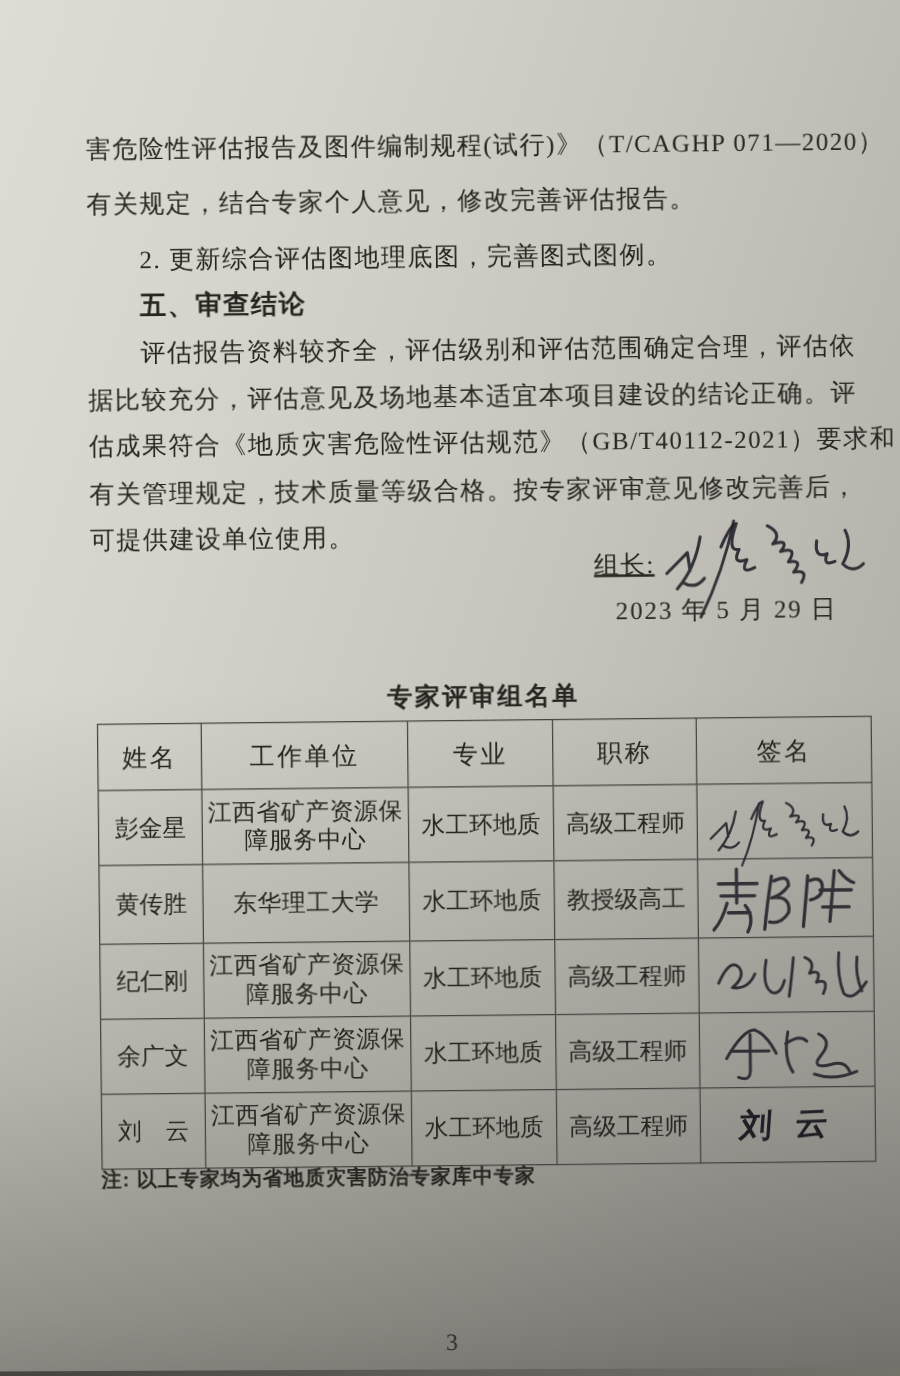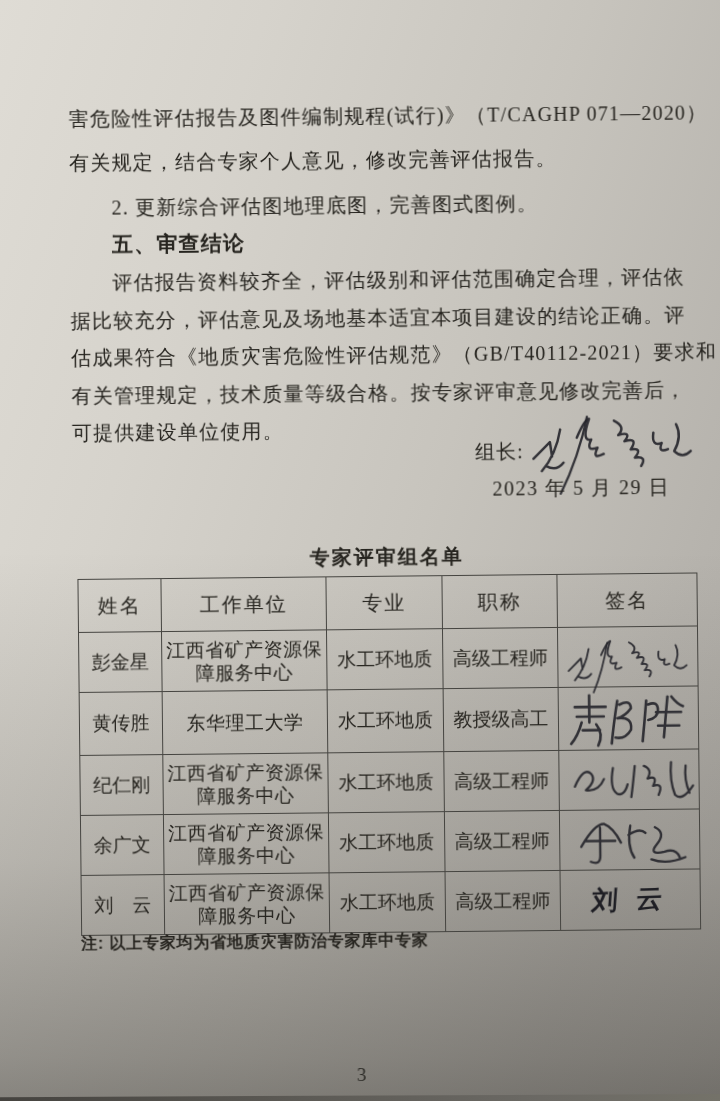--- a/index.html
+++ b/index.html
@@ -23,21 +23,21 @@
     position:absolute;left:0;top:0;width:720px;height:1101px;
     transform:rotate(-0.6deg);transform-origin:50% 40%;
     color:#26241f;filter:blur(0.25px);
   }
   .line{position:absolute;white-space:nowrap;font-size:20px;letter-spacing:1.2px;}
   .serif{font-family:"Liberation Serif","DejaVu Serif",serif;}
   .heiti{font-family:"Liberation Sans","DejaVu Sans",sans-serif;font-weight:700;}
   .conc{position:absolute;left:72px;top:262px;width:630px;}
   .conc .cline{position:relative;white-space:nowrap;font-size:20px;letter-spacing:1.2px;line-height:37.5px;height:37.5px;}
   .indent{padding-left:42px;}
-  .leader{position:absolute;left:475px;top:440px;font-size:20px;letter-spacing:1px;}
+  .leader{position:absolute;left:475px;top:440px;font-size:20px;letter-spacing:1px;text-decoration:underline;}
   .leader-sig{position:absolute;left:525px;top:400px;}
   .date{position:absolute;left:492px;top:477px;font-size:20px;letter-spacing:1.5px;}
   .tbl-title{position:absolute;left:76px;top:544px;width:619px;text-align:center;font-size:20px;letter-spacing:2px;}
   table.experts{
     position:absolute;left:76px;top:576px;width:619px;
     border-collapse:collapse;table-layout:fixed;
   }
   table.experts td,table.experts th{
     border:1.6px solid #454440;font-weight:400;
     font-size:19px;color:#26241f;text-align:center;vertical-align:middle;

